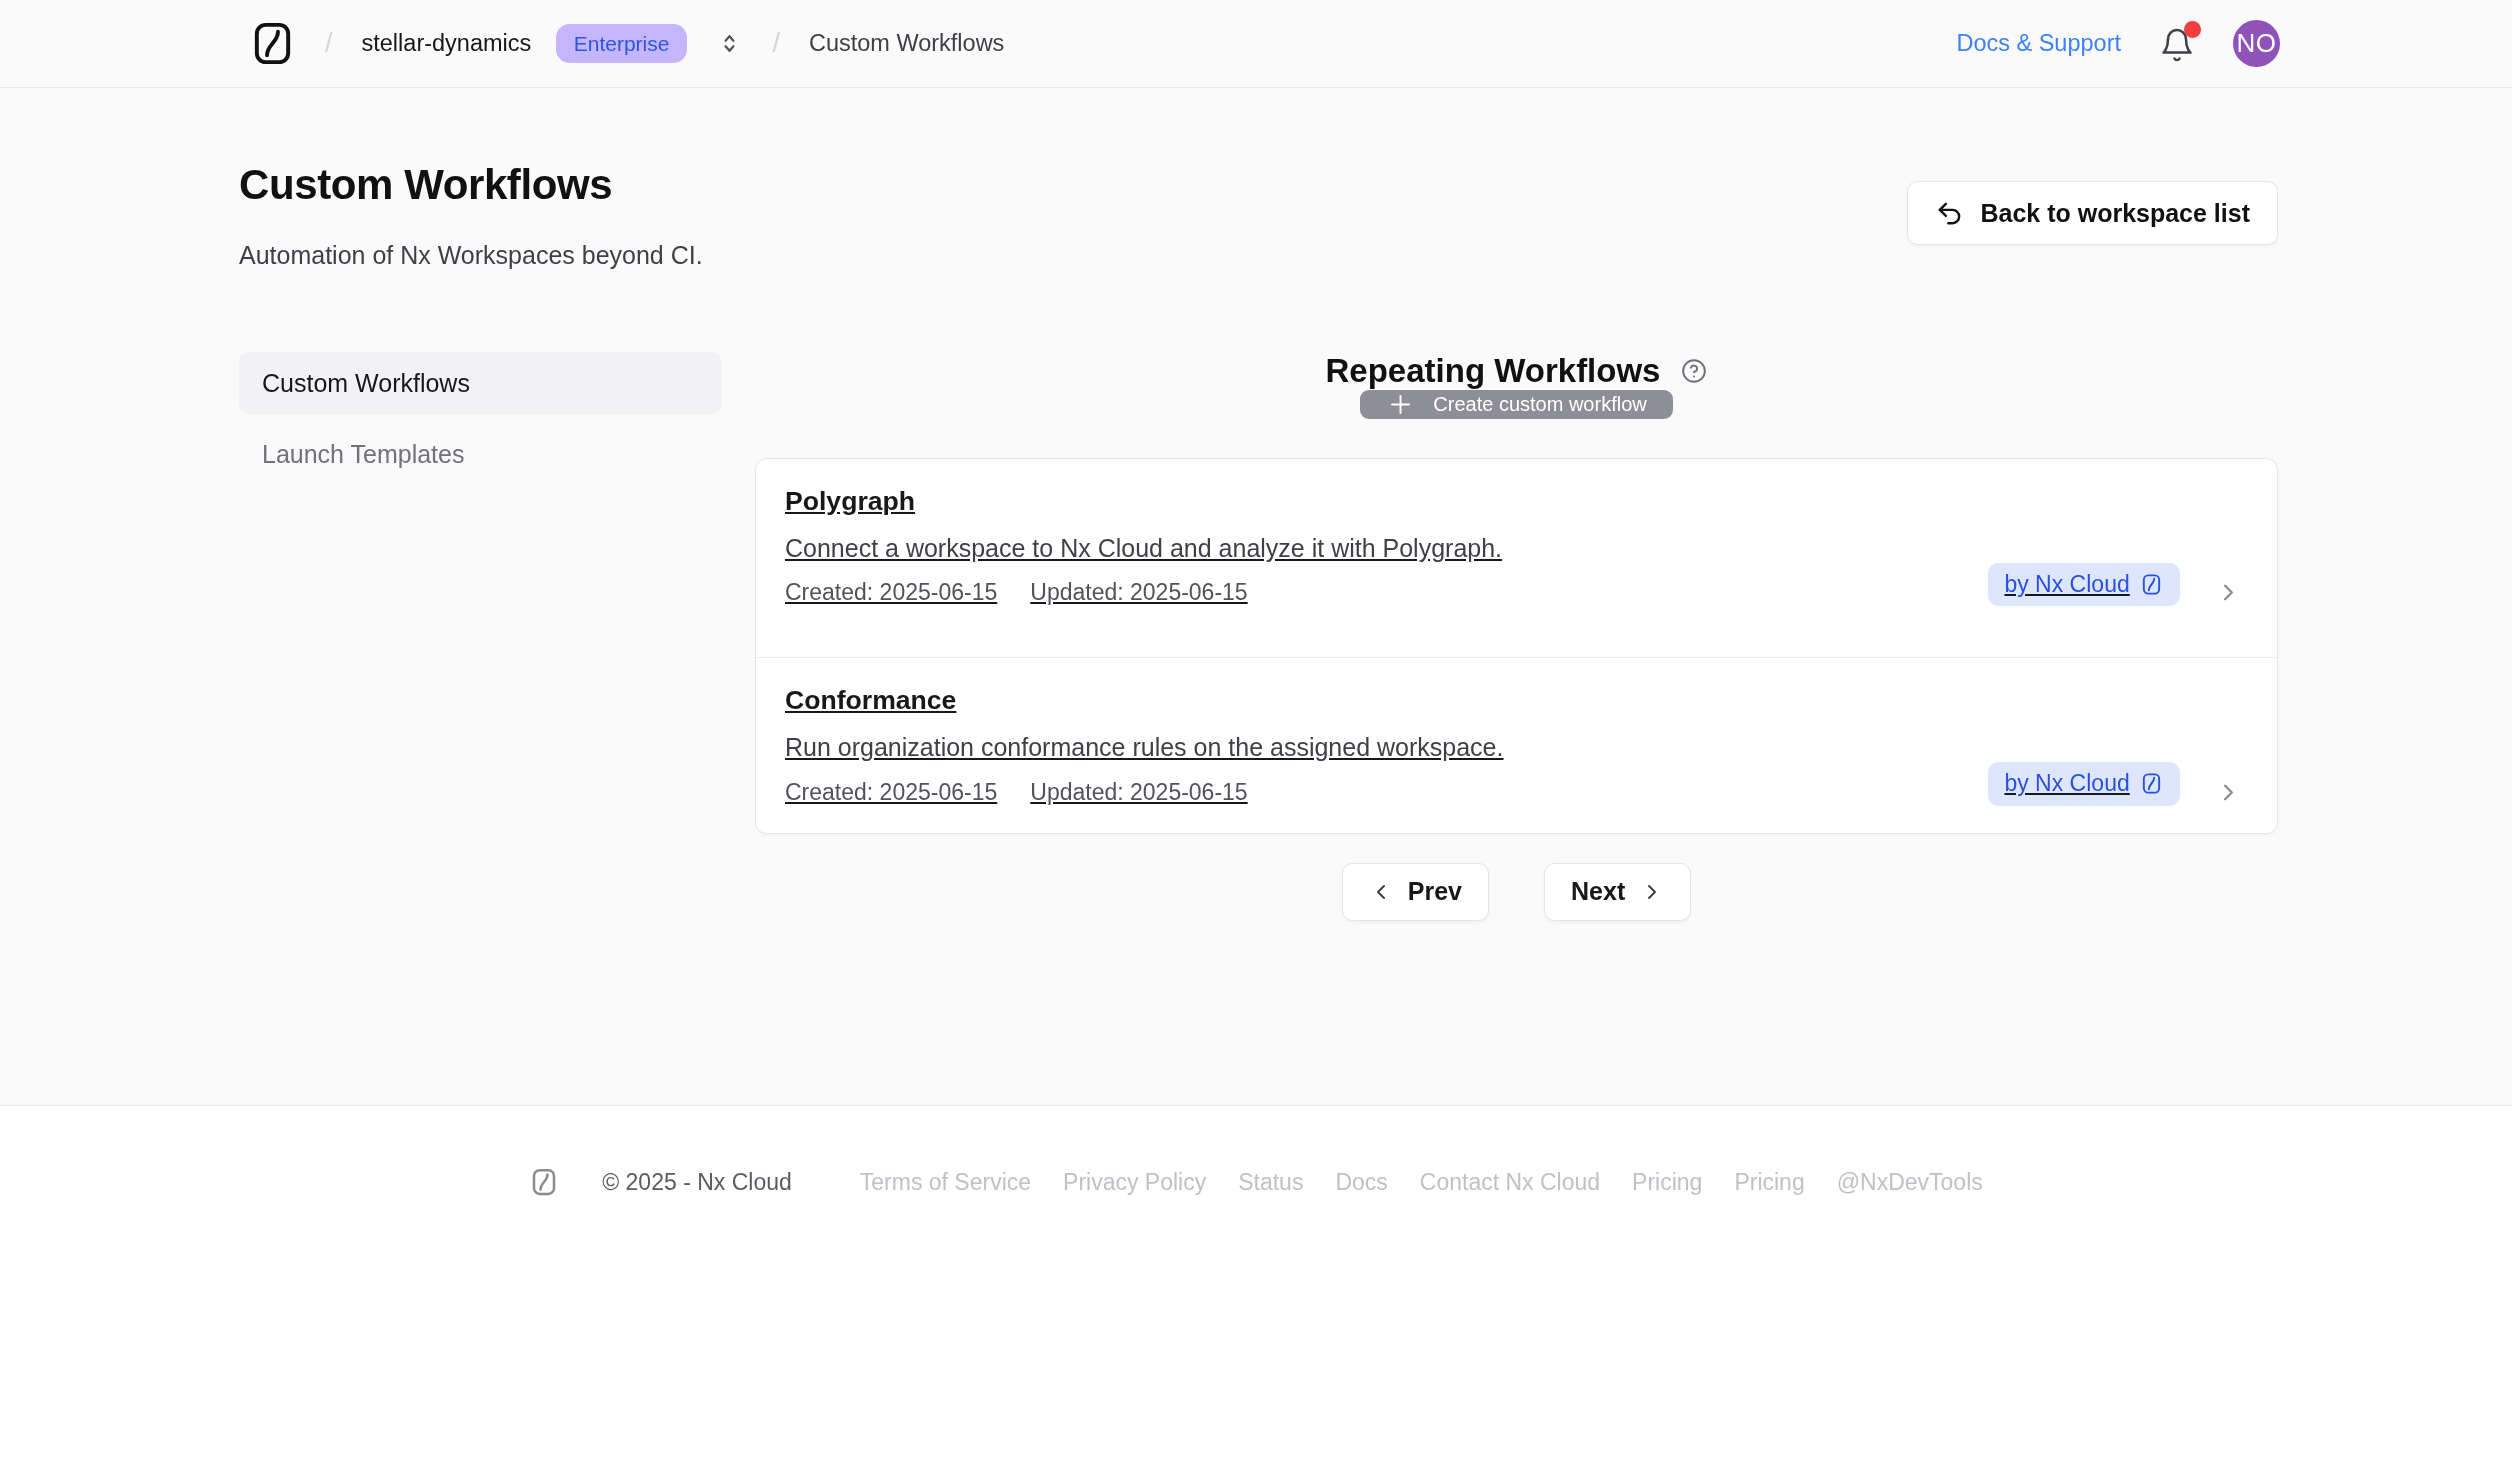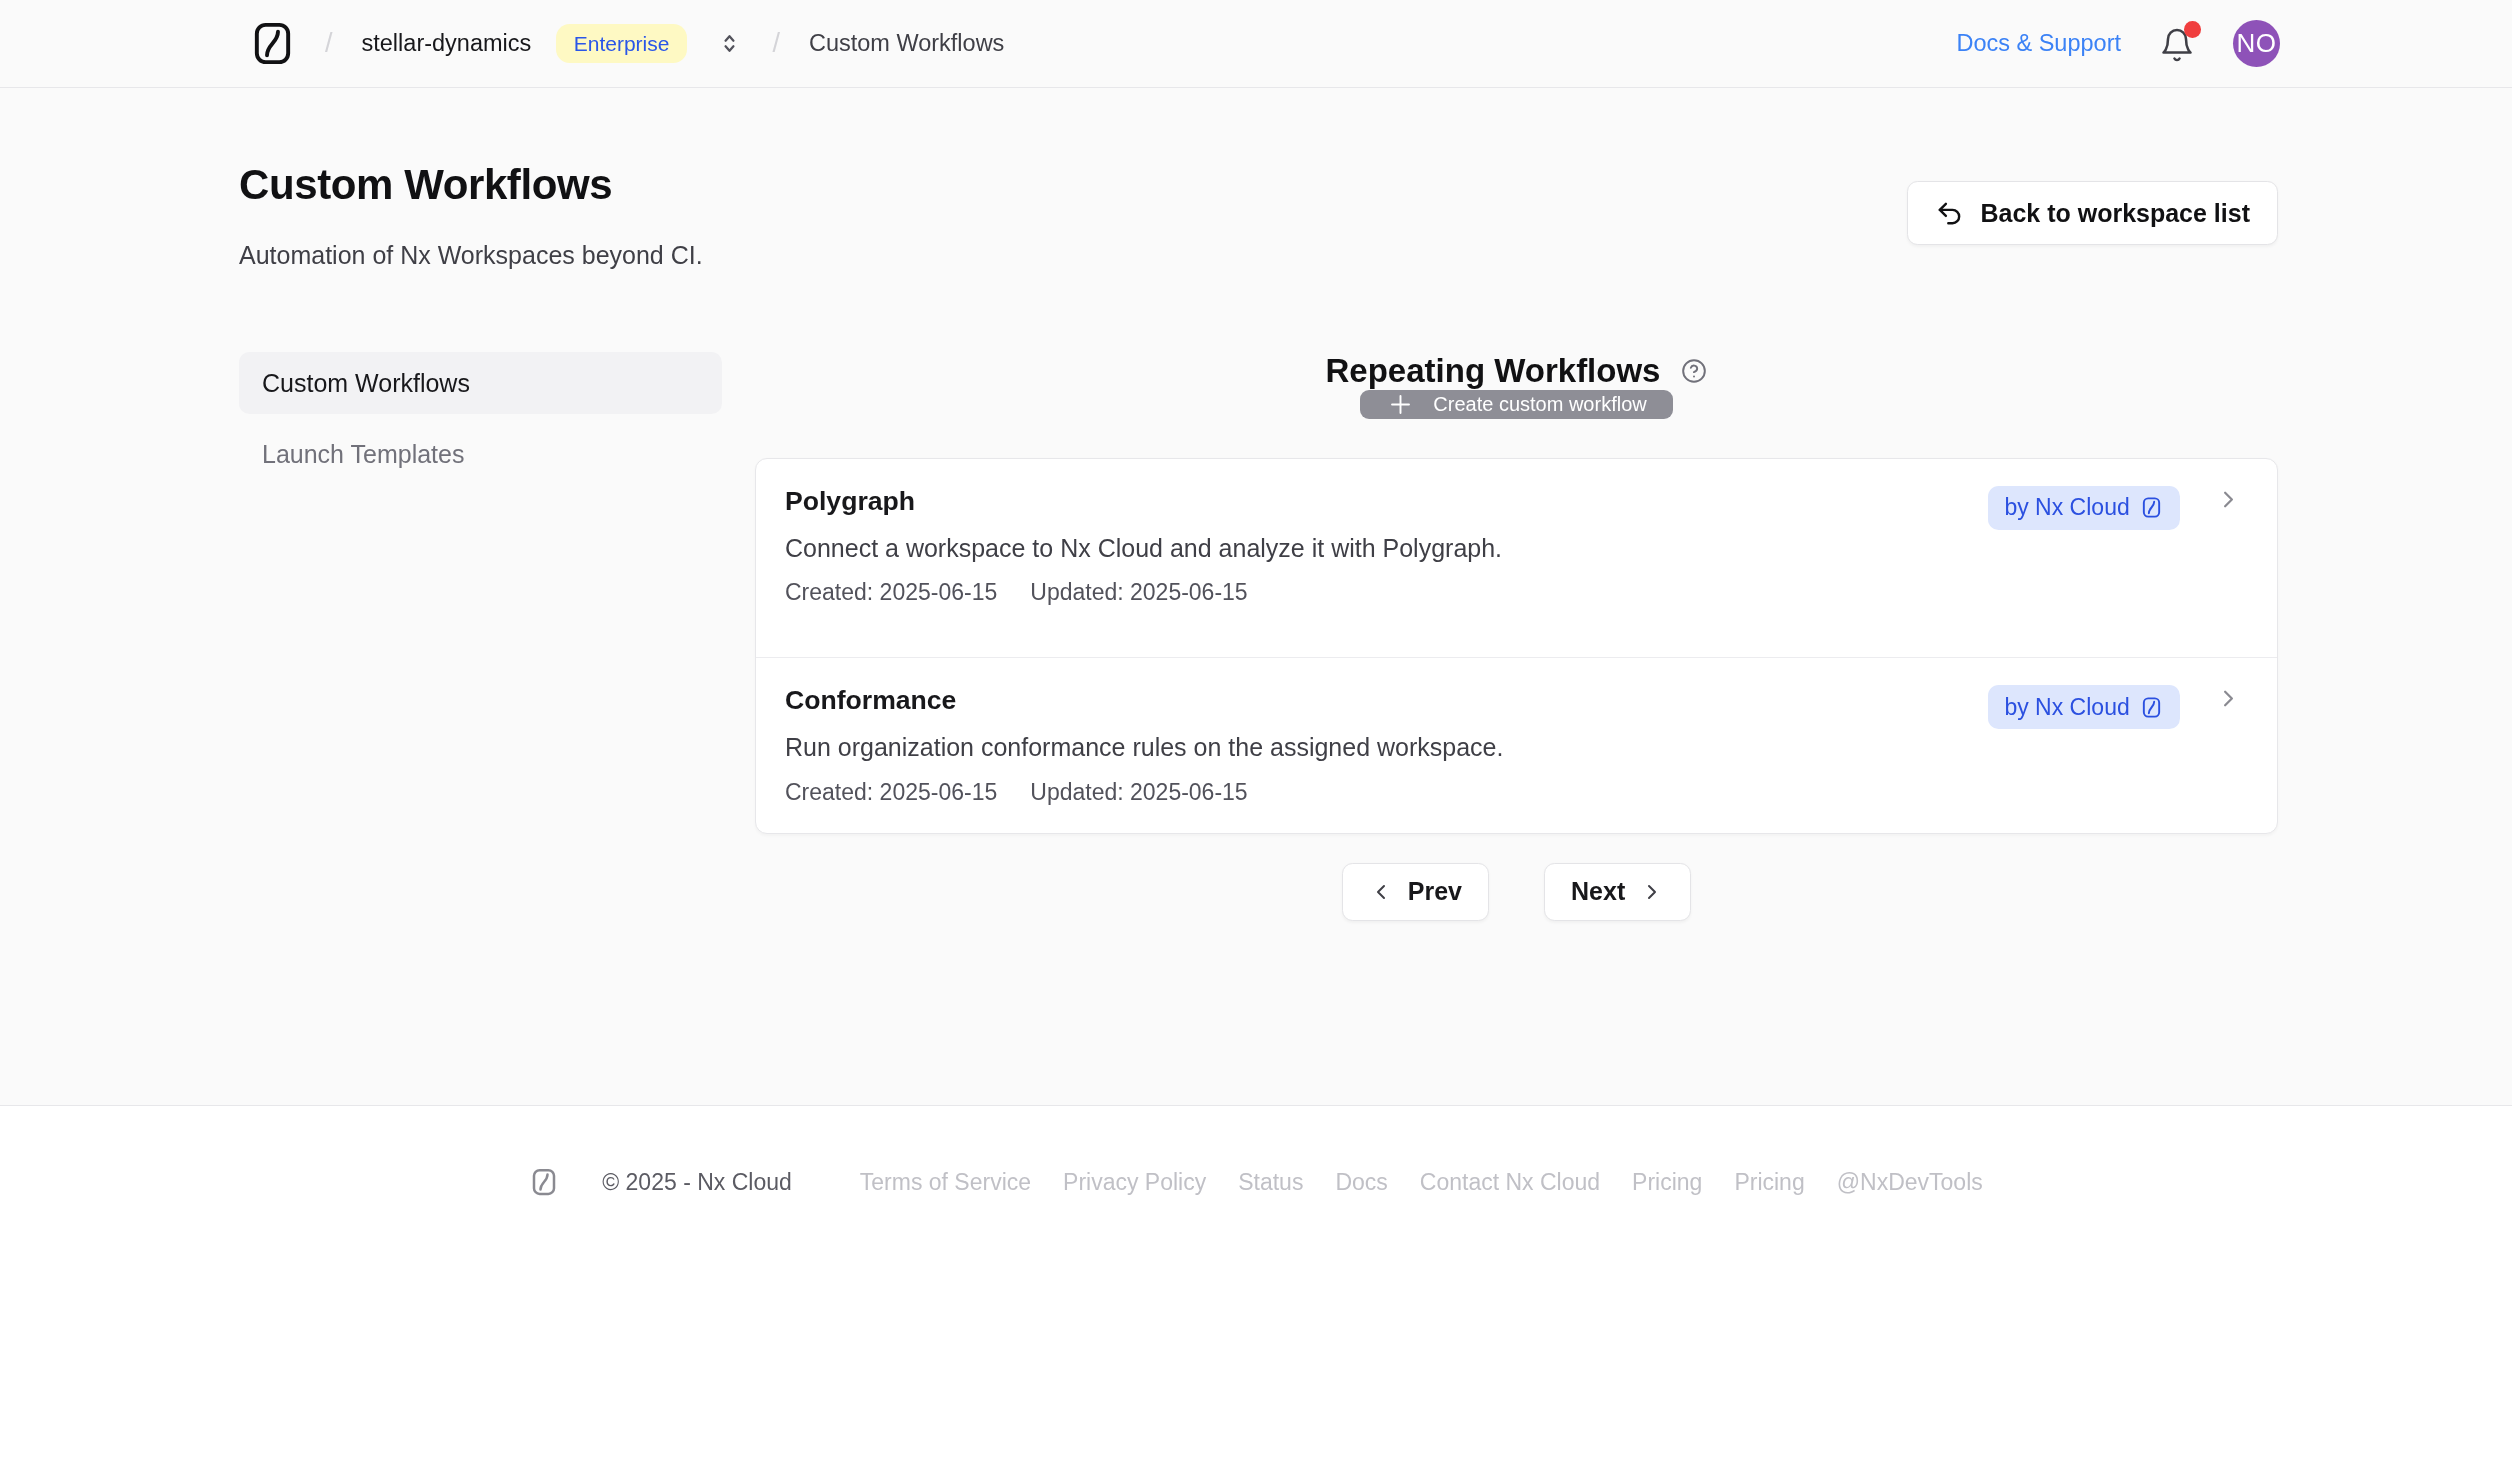--- a/index.html
+++ b/index.html
@@ -19,21 +19,21 @@
     display: flex;
     align-items: center;
     justify-content: space-between;
     padding: 0 232px 0 249px;
   }
   .nav-left { display: flex; align-items: center; gap: 29px; }
   .crumb-sep { color: #d4d4d8; font-size: 27px; font-weight: 300; }
   .crumb-ws { font-size: 23.5px; color: #18181b; font-weight: 500; }
   .crumb-page { font-size: 23.5px; color: #3f3f46; }
   .badge-enterprise {
-    background: #fef9c3; color: #2a56e8;
+    background: #c4b5fd; color: #2a56e8;
     font-size: 21px; font-weight: 500;
     padding: 7.6px 18px; border-radius: 13.7px;
     margin-left: -4.6px;
   }
   .switcher { cursor: pointer; }
   .nav-right { display: flex; align-items: center; gap: 38px; }
   .docs-link { font-size: 23.5px; color: #3b82f6; cursor: pointer; }
   .bell-wrap { position: relative; cursor: pointer; padding-top: 3px; }
   .bell-dot {
     position: absolute; top: -3px; right: -6px;
@@ -84,21 +84,21 @@
     height: 62px; padding: 0 26px;
     font-family: inherit; font-size: 20px;
     cursor: pointer;
   }
 
   .card {
     margin-top: 44px;
     background: #fff; border: 1.5px solid #e7e7ea; border-radius: 12px;
     box-shadow: 0 1.5px 3px rgba(0,0,0,0.03);
   }
-  .wf-row { display: flex; align-items: flex-start; padding: 27px 35px 27px 29px; cursor: pointer; }
+  .wf-row { display: flex; align-items: flex-end; padding: 27px 35px 27px 29px; cursor: pointer; text-decoration: underline; }
   .wf-row + .wf-row { border-top: 1.5px solid #ececef; margin-top: 24px; }
   .wf-info { flex: 1; }
   .wf-name { font-size: 26.6px; font-weight: 600; color: #18181b; }
   .wf-desc { margin-top: 16.7px; font-size: 25px; color: #3f3f46; }
   .wf-meta { margin-top: 16.7px; font-size: 23px; color: #52525b; display: flex; gap: 33px; }
   .wf-pill {
     display: flex; align-items: center; gap: 10.6px;
     background: #dde6fd; color: #2b50e0;
     font-size: 23px; font-weight: 500;
     border-radius: 10.6px; padding: 8.4px 16.7px;

